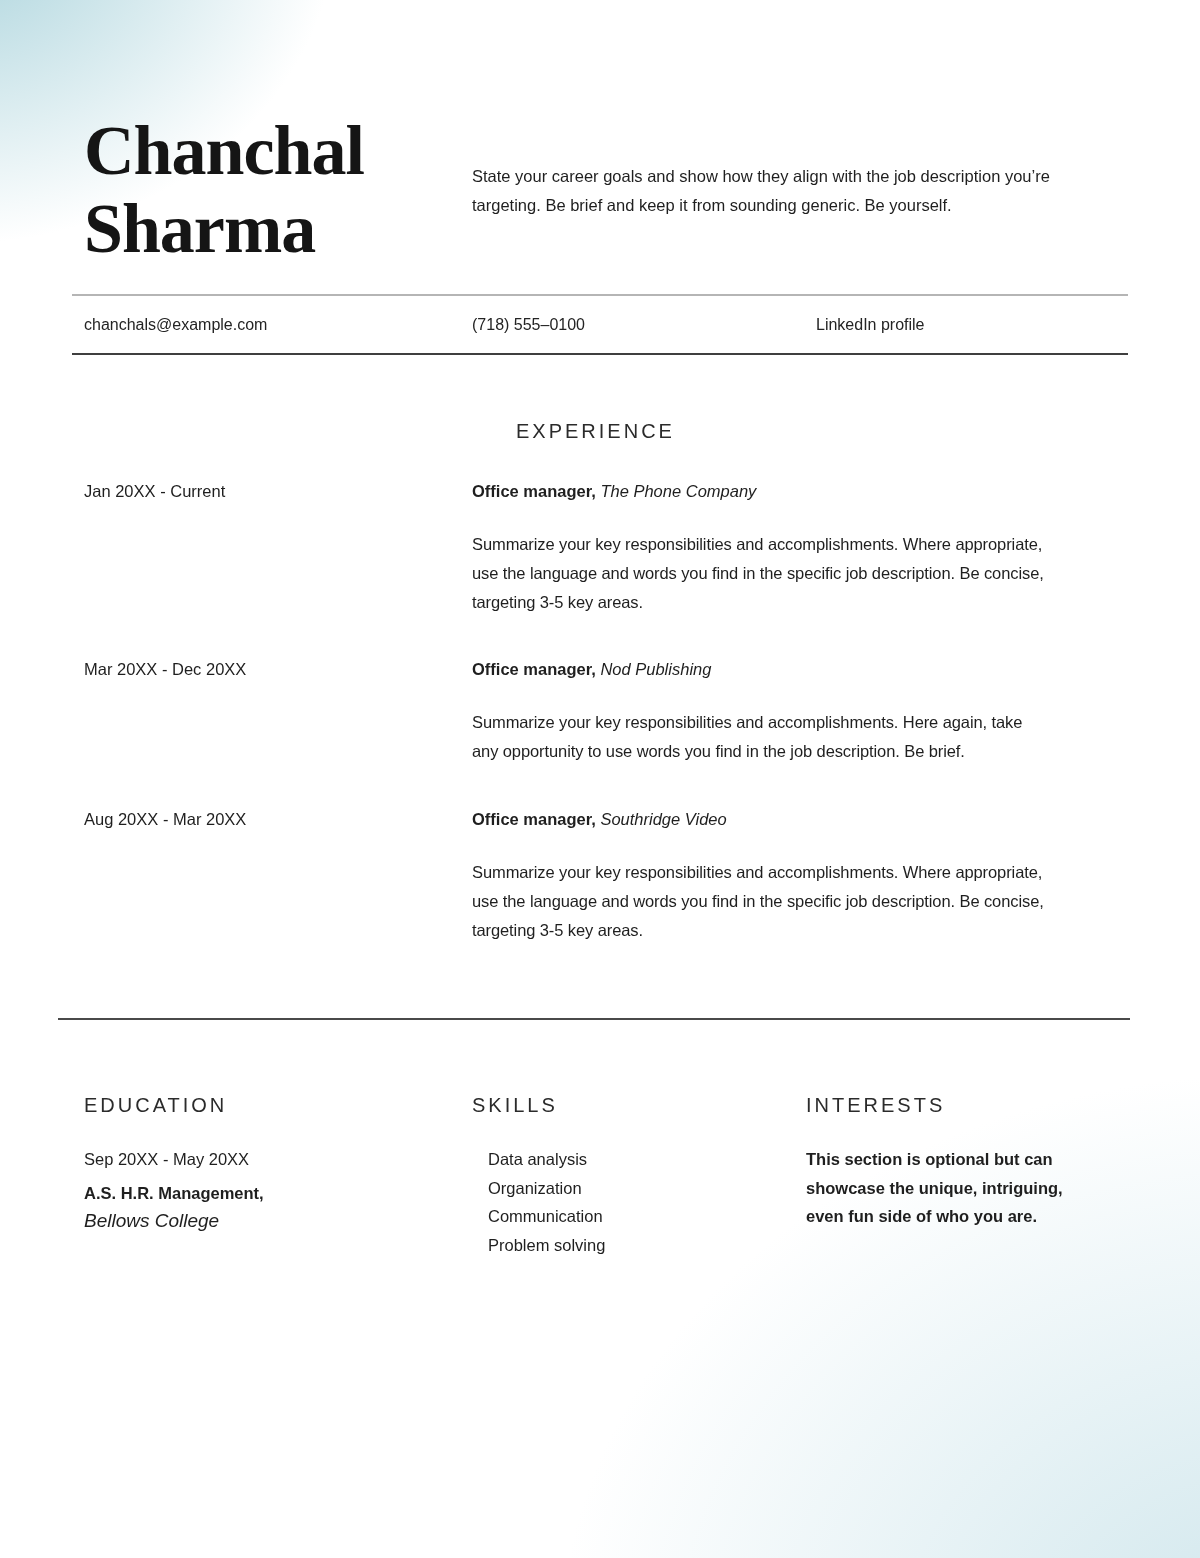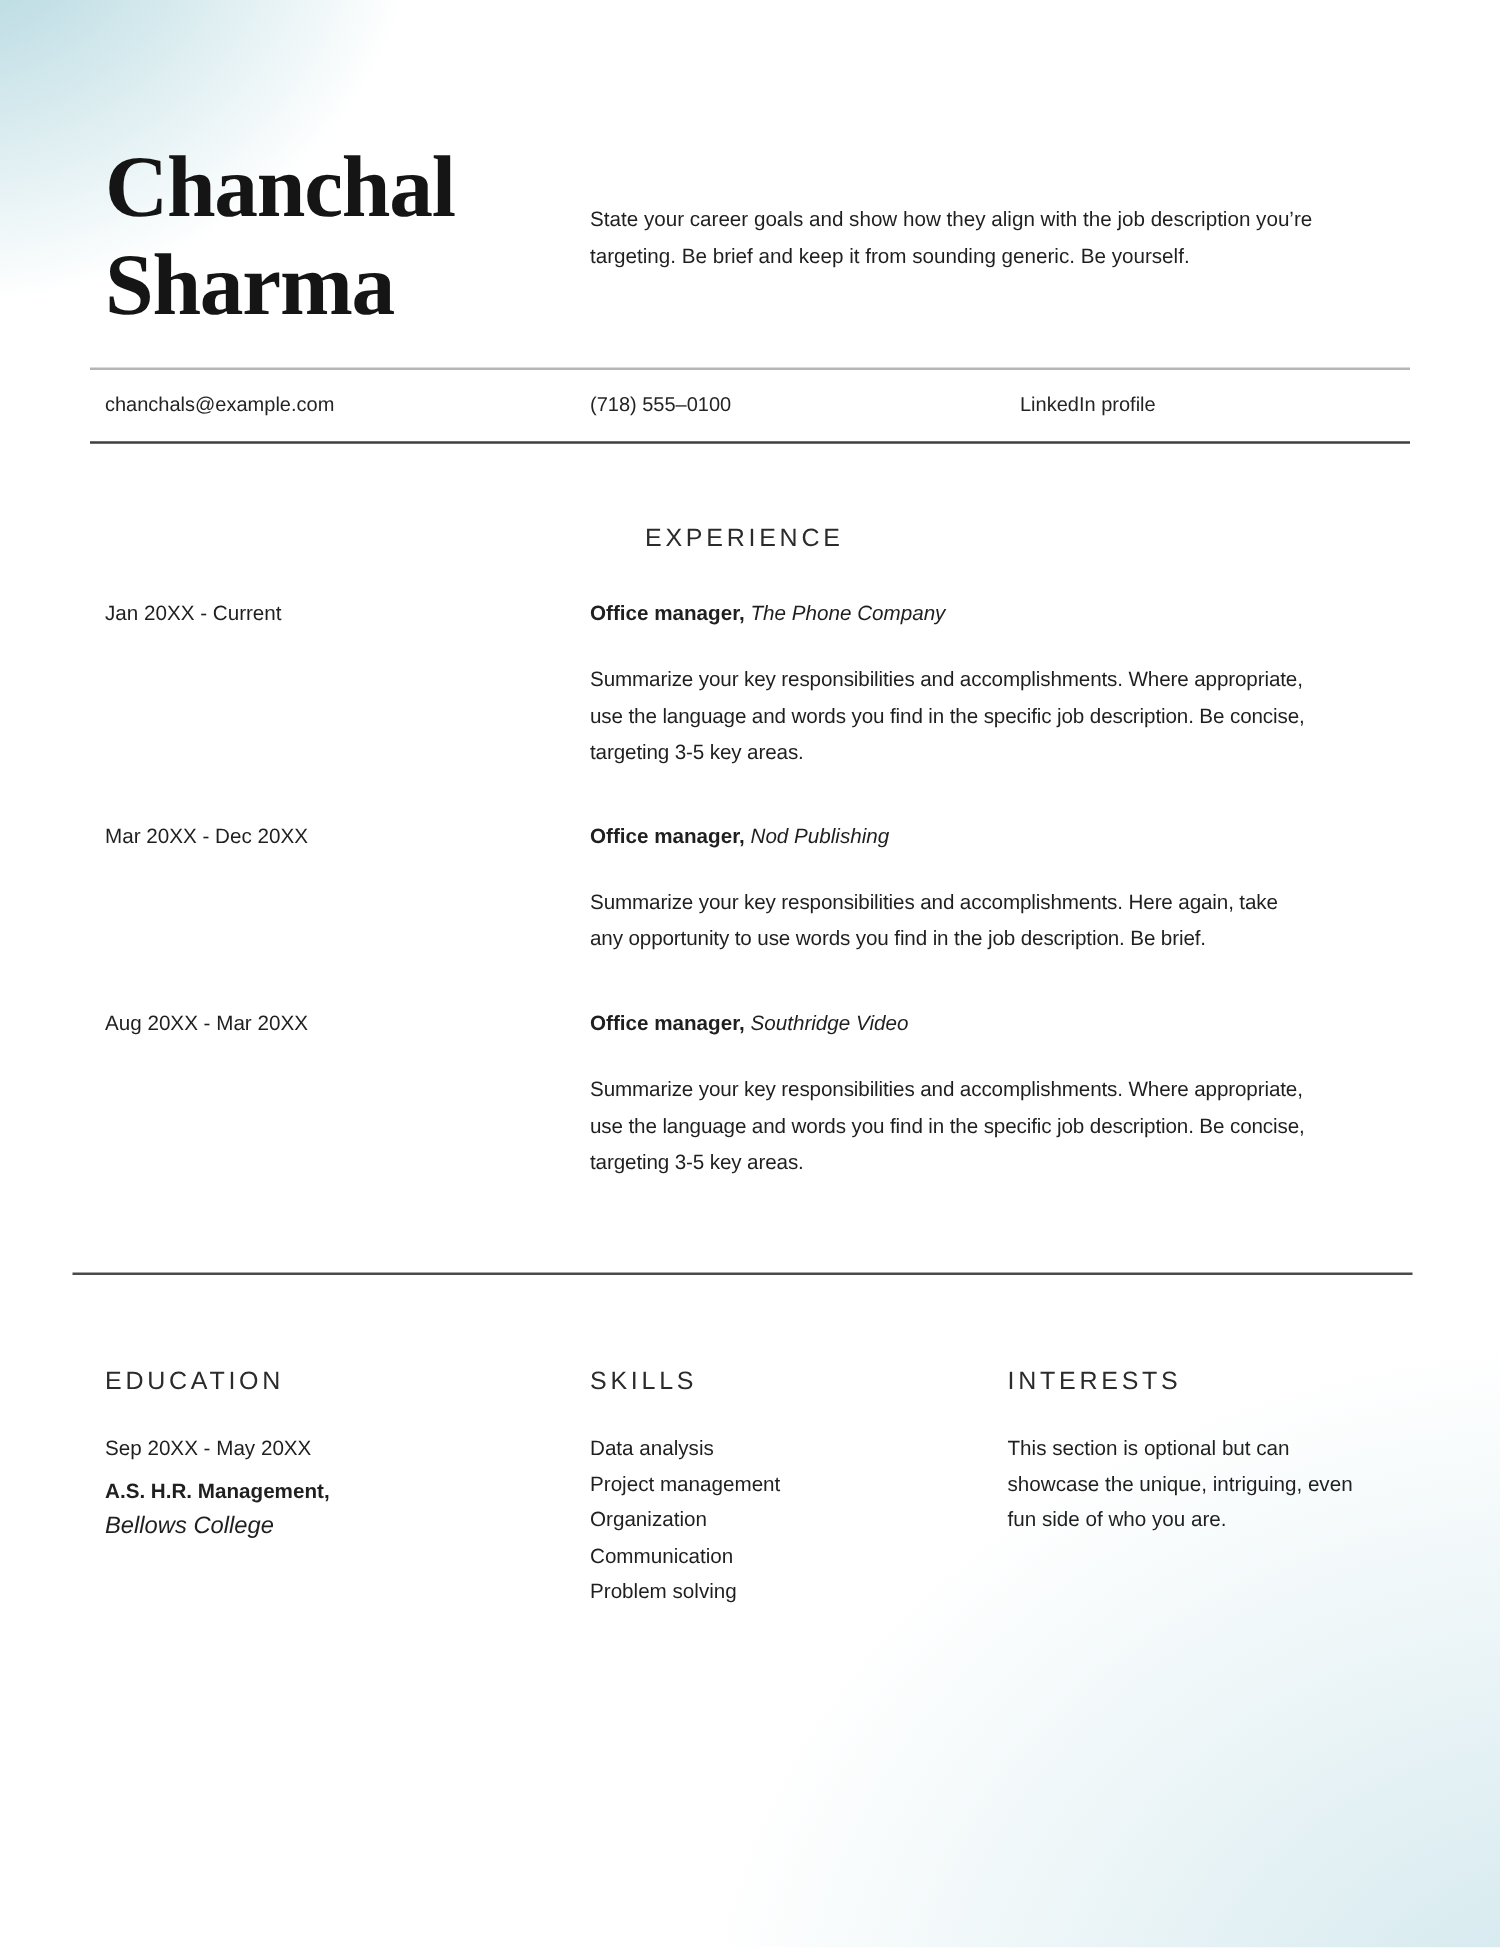--- a/index.html
+++ b/index.html
@@ -138,28 +138,29 @@
   .bottom-col { position: absolute; top: 1094px; }
   .education-col { left: 84px;  width: 360px; }
   .skills-col    { left: 472px; width: 310px; }
   .interests-col { left: 806px; width: 300px; }
   .bottom-col .section-heading { margin-bottom: 28px; }
 
   .edu-dates  { font-size: 16.5px; line-height: 28px; margin: 0; }
   .edu-degree { font-size: 16.5px; line-height: 28px; font-weight: bold; margin: 6px 0 0 0; }
   .edu-school { font-size: 19px; line-height: 28px; font-style: italic; margin: 0; }
 
-  .skills-list { list-style: none; margin: 0; padding: 0; }
+  .skills-list { list-style: none; margin: 16px; padding: 0; }
   .skills-list li { font-size: 16.5px; line-height: 28.6px; }
 
   .interests-text {
     width: 285px;
     font-size: 16.5px;
     line-height: 28.5px;
     margin: 0;
+    font-weight: bold;
   }
 </style>
 </head>
 <body>
 
 <div class="page">
 
   <h1 class="name">Chanchal Sharma</h1>
 
   <div class="header-right">
@@ -204,21 +205,20 @@
     <h3 class="section-heading">EDUCATION</h3>
     <p class="edu-dates">Sep 20XX - May 20XX</p>
     <p class="edu-degree">A.S. H.R. Management,</p>
     <p class="edu-school">Bellows College</p>
   </div>
 
   <div class="bottom-col skills-col">
     <h3 class="section-heading">SKILLS</h3>
     <ul class="skills-list">
       <li>Data analysis</li>
-      <li>Project management</li>
       <li>Organization</li>
       <li>Communication</li>
       <li>Problem solving</li>
     </ul>
   </div>
 
   <div class="bottom-col interests-col">
     <h3 class="section-heading">INTERESTS</h3>
     <p class="interests-text">This section is optional but can showcase the unique, intriguing, even fun side of who you are.</p>
   </div>

